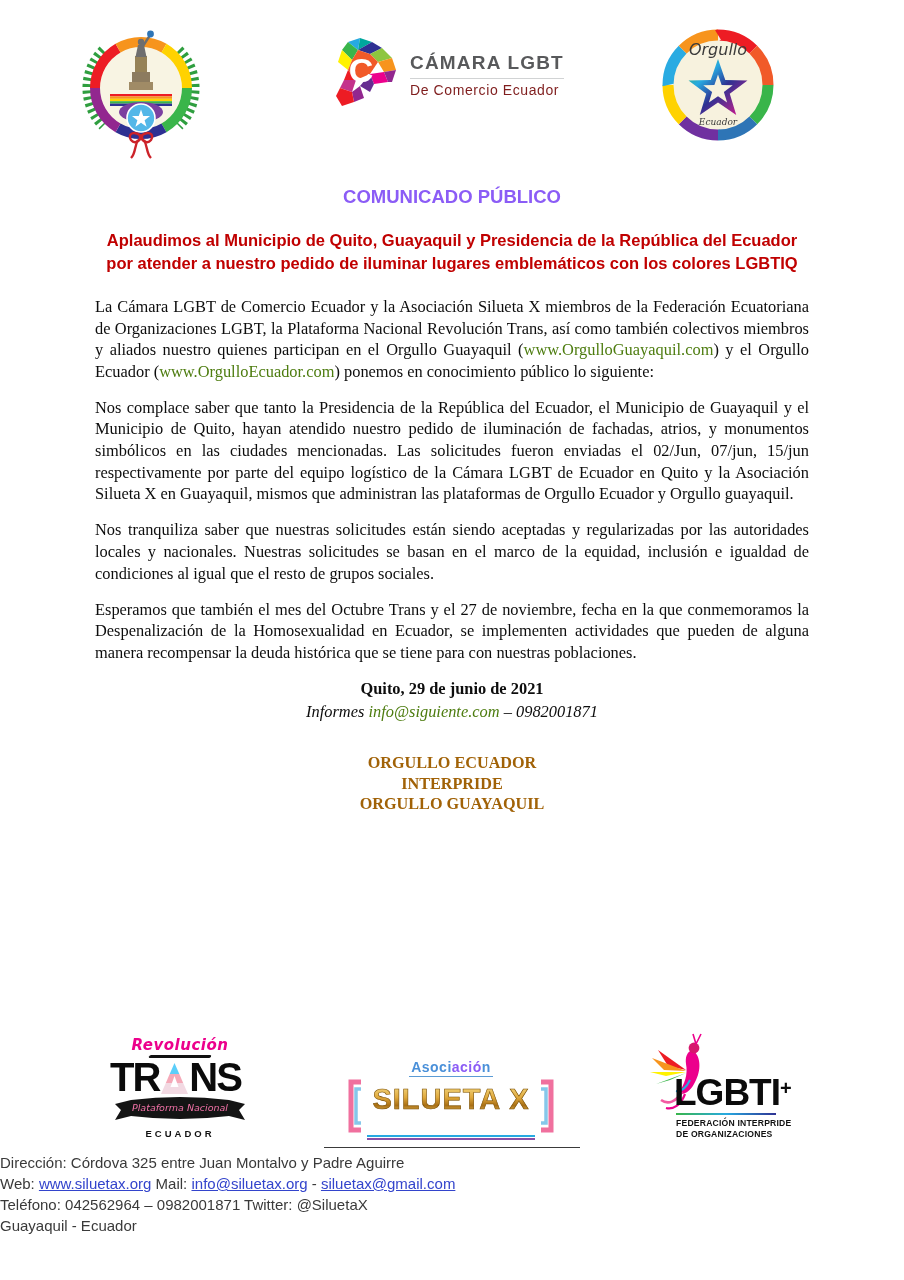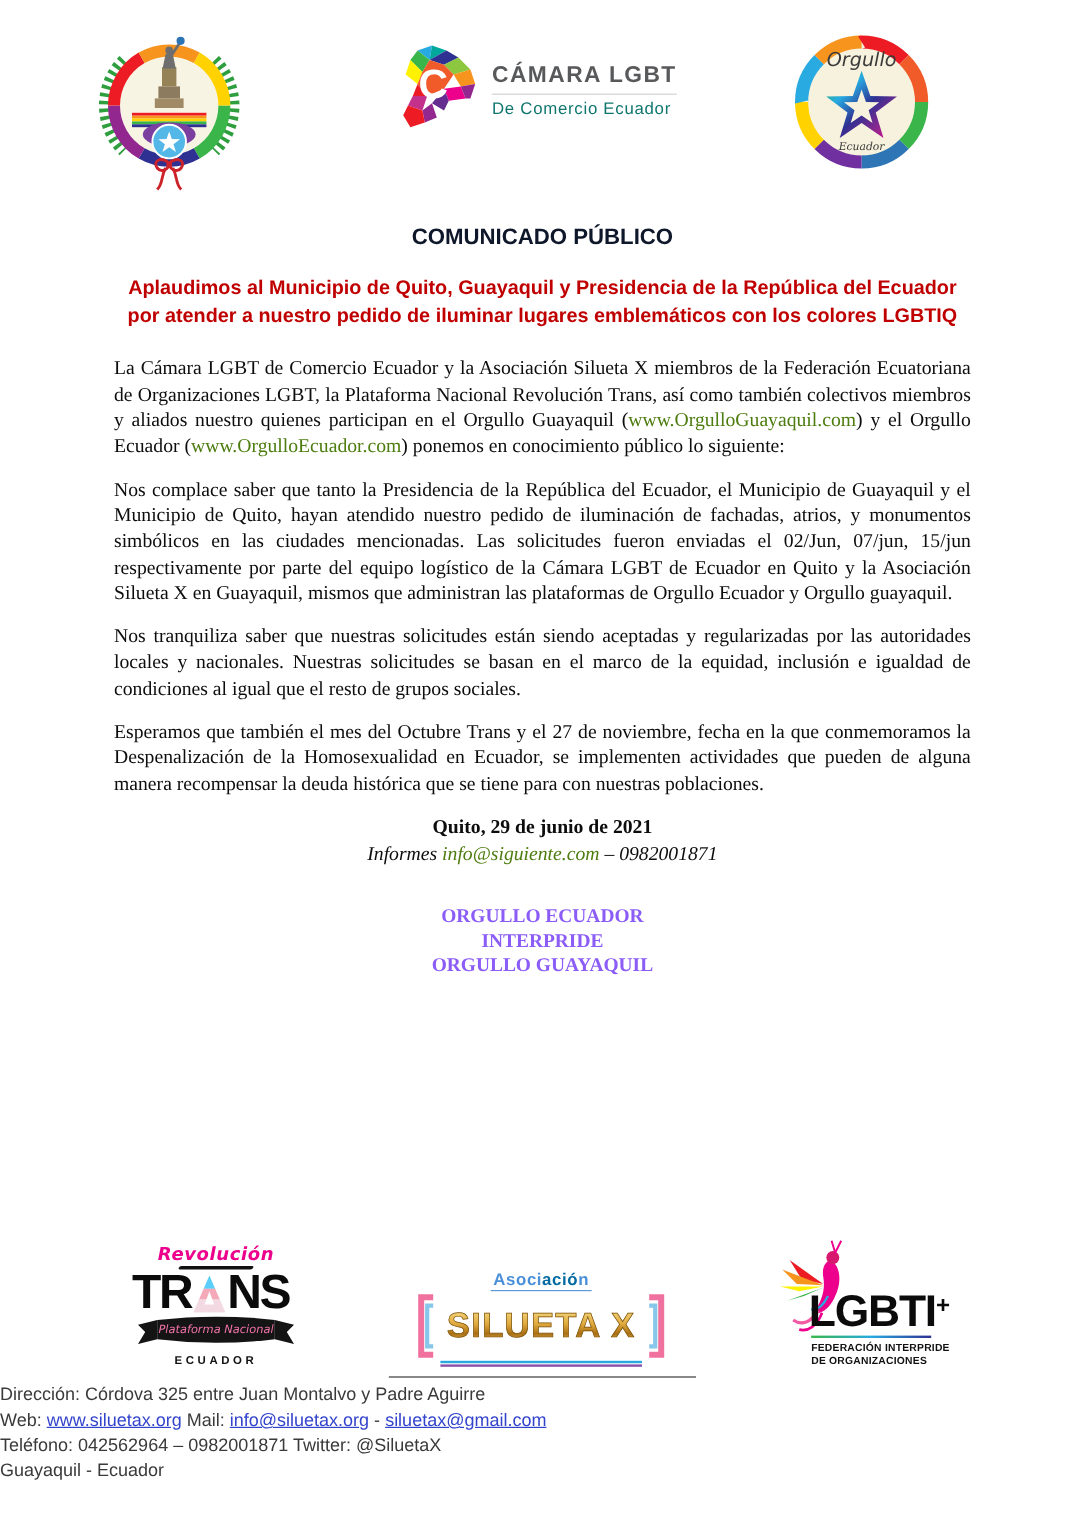--- a/index.html
+++ b/index.html
@@ -6,59 +6,59 @@
   .page { position:relative; width:904px; height:1280px; background:#fff;
           font-family:"Liberation Serif", serif; overflow:hidden; color:#0d0d0d; }
 
   
   .logo-tl { position:absolute; left:76px; top:26px; }
   .logo-tc { position:absolute; left:330px; top:36px; display:flex; align-items:flex-start; gap:8px; }
   .tc-text { padding-top:16px; }
   .tc-title { font-family:"Liberation Sans", sans-serif; font-size:19px; font-weight:600;
               color:#58595B; letter-spacing:1.2px; white-space:nowrap; }
   .tc-rule  { height:1px; background:#D1D3D4; margin:4px 0 3px; }
-  .tc-sub   { font-family:"Liberation Sans", sans-serif; font-size:14px; color:#0f766e; letter-spacing:0.6px; }
+  .tc-sub   { font-family:"Liberation Sans", sans-serif; font-size:14px; color:#7f1d1d; letter-spacing:0.6px; }
   .logo-tr { position:absolute; left:656px; top:28px; }
 
   
   .doc-title { position:absolute; top:186px; left:0; width:100%; text-align:center;
-               font-family:"Liberation Sans", sans-serif; font-weight:700; font-size:18.5px; color:#0f172a; }
+               font-family:"Liberation Sans", sans-serif; font-weight:700; font-size:18.5px; color:#8b5cf6; }
   .doc-heading { position:absolute; top:229px; left:92px; width:720px; text-align:center;
                  font-family:"Liberation Sans", sans-serif; font-weight:700; font-size:16.5px;
                  line-height:23px; color:#C00000; }
   .doc-flow { position:absolute; top:296px; left:95px; width:714px;
               font-size:16.4px; line-height:21.6px; text-align:justify; }
   .doc-flow p { margin:0 0 14.5px 0; }
   a.link  { color:#4d7c0f; cursor:pointer; }
   .date-line { text-align:center; font-weight:700; margin-top:9px; }
   .informes  { text-align:center; font-style:italic; margin-top:1px; }
   .informes a.link { font-style:italic; }
-  .orgs { text-align:center; color:#8b5cf6; font-weight:700; font-size:16.2px;
+  .orgs { text-align:center; color:#a16207; font-weight:700; font-size:16.2px;
           line-height:20.5px; margin-top:31px; }
 
   
   .logo-bl { position:absolute; left:110px; top:1036px; width:140px; text-align:center; }
   .revolucion { font-family:"DejaVu Sans", sans-serif; font-style:italic; font-weight:700;
                 color:#EC008C; font-size:15px; letter-spacing:0.5px; }
   .swoosh { width:62px; height:3px; background:#111; border-radius:2px; margin:1px auto 2px auto;
             transform:skewX(-25deg); }
   .trans-row { display:flex; justify-content:flex-start; align-items:flex-end;
                font-family:"Liberation Sans", sans-serif; font-weight:900; font-size:40px;
                line-height:34px; letter-spacing:-2px; color:#0b0b0b; }
   .trans-row svg { margin:0 1px 0 2px; }
   .banner-wrap { margin-top:3px; }
   .ecu { font-family:"Liberation Sans", sans-serif; font-weight:700; font-size:9.5px;
          letter-spacing:3px; color:#111; margin-top:1px; }
 
   
   .logo-bc { position:absolute; left:336px; top:1058px; width:230px; text-align:center; }
   .assoc { display:inline-block; font-family:"Liberation Sans", sans-serif; font-weight:700;
            font-size:14px; letter-spacing:0.5px; border-bottom:1.5px solid #5B9BD5; padding:0 2px 1px 2px; }
-  .assoc .c1 { color:#4A90D9; } .assoc .c2 { color:#0369a1; } .assoc .c3 { color:#4A90D9; }
-  .silueta-row { display:flex; justify-content:center; align-items:center; gap:2px; margin-top:1px; }
+  .assoc .c1 { color:#4A90D9; } .assoc .c2 { color:#8b5cf6; } .assoc .c3 { color:#4A90D9; }
+  .silueta-row { display:flex; justify-content:center; align-items:flex-start; gap:2px; margin-top:1px; }
   .silueta-lines { width:168px; margin:1px auto 0 auto; }
   .sl1 { height:1.6px; background:#27AAE1; margin-bottom:1.6px; }
   .sl2 { height:1.6px; background:#8A4FA8; }
 
   
   .logo-br { position:absolute; left:644px; top:1032px; width:170px; height:120px; }
   .bird { position:absolute; left:0; top:0; z-index:1; }
   .lgbti-word { position:absolute; left:30px; top:42px; z-index:2; display:flex; align-items:flex-start;
                 font-family:"Liberation Sans", sans-serif; font-weight:900; color:#0b0b0b; }
   .lgbti-word .w { font-size:37px; line-height:37px; letter-spacing:-1px; }

